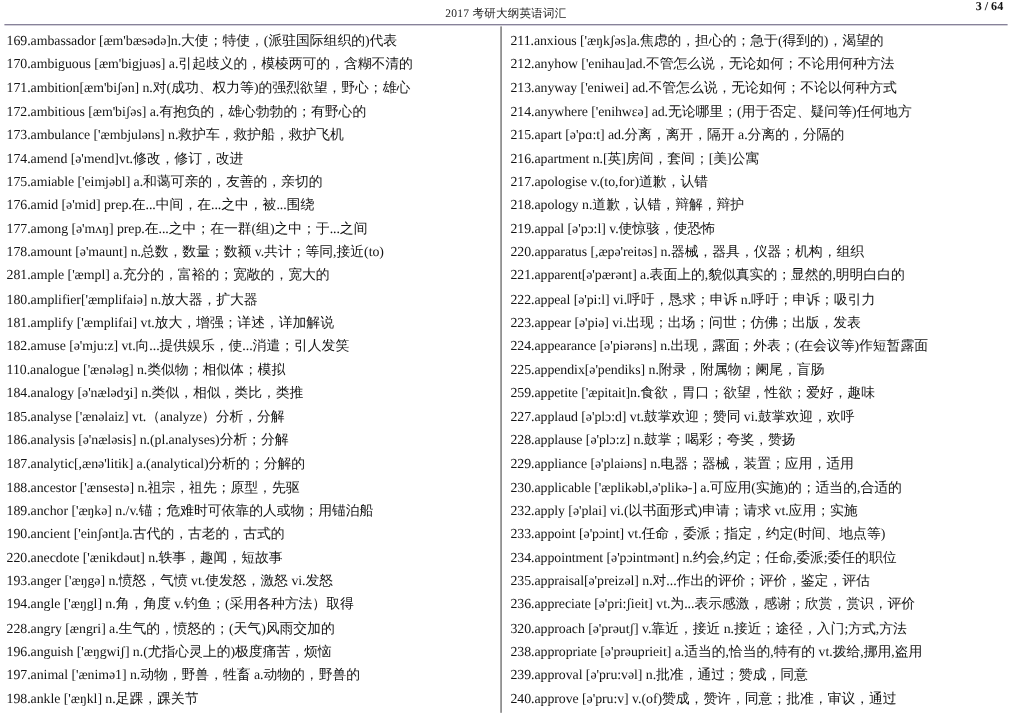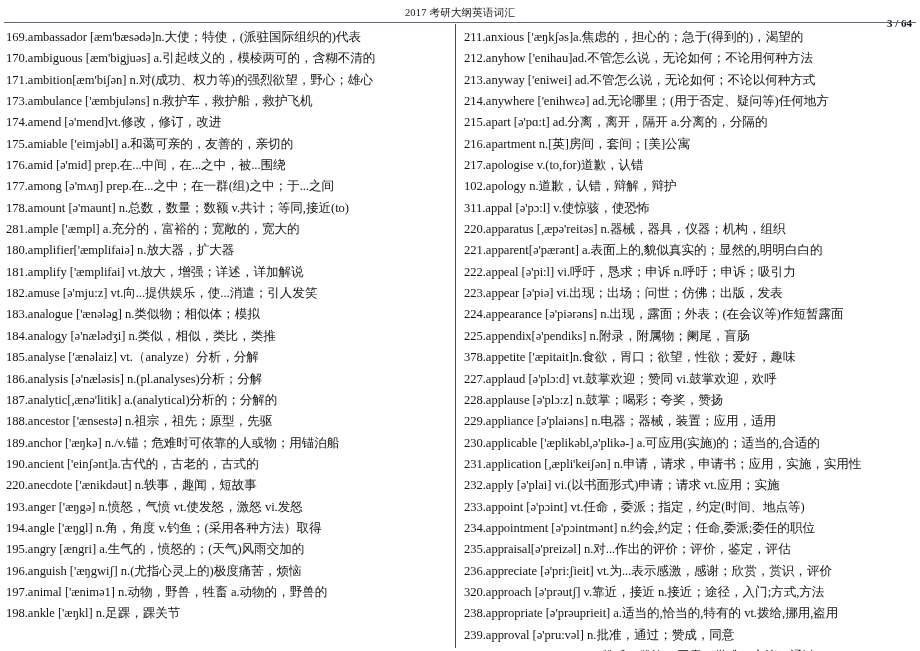--- a/index.html
+++ b/index.html
@@ -38,21 +38,21 @@
     text-align: center;
     font-size: 10.5px;
     line-height: 13px;
     letter-spacing: 0.2px;
     color: #1a1a1a;
     white-space: nowrap;
   }
   .header-pageno {
     position: absolute;
     right: 8px;
-    top: 17px;
+    top: 0;
     font-size: 11px;
     line-height: 13px;
     font-weight: bold;
     color: #141414;
     white-space: nowrap;
     font-family: Liberation Serif, serif;
   }
   .header-rule {
     position: absolute;
     left: 4px;
@@ -107,68 +107,68 @@
     <div class="header-title">2017 考研大纲英语词汇</div>
     <div class="header-pageno">3 / 64</div>
     <div class="header-rule"></div>
   </div>
 
   <div class="columns">
     <div class="column column-left">
         <div class="entry">169.ambassador    [æm'bæsədə]n.大使；特使，(派驻国际组织的)代表</div>
         <div class="entry">170.ambiguous     [æm'bigjuəs] a.引起歧义的，模棱两可的，含糊不清的</div>
         <div class="entry">171.ambition[æm'biʃən]    n.对(成功、权力等)的强烈欲望，野心；雄心</div>
+        <div class="entry">172.ambitious     [æm'biʃəs]    a.有抱负的，雄心勃勃的；有野心的</div>
         <div class="entry">173.ambulance     ['æmbjuləns] n.救护车，救护船，救护飞机</div>
         <div class="entry">174.amend   [ə'mend]vt.修改，修订，改进</div>
         <div class="entry">175.amiable  ['eimjəbl]      a.和蔼可亲的，友善的，亲切的</div>
         <div class="entry">176.amid     [ə'mid]  prep.在...中间，在...之中，被...围绕</div>
         <div class="entry">177.among    [ə'mʌŋ]  prep.在...之中；在一群(组)之中；于...之间</div>
         <div class="entry">178.amount  [ə'maunt]        n.总数，数量；数额 v.共计；等同,接近(to)</div>
         <div class="entry">281.ample    ['æmpl]  a.充分的，富裕的；宽敞的，宽大的</div>
         <div class="entry">180.amplifier['æmplifaiə]  n.放大器，扩大器</div>
         <div class="entry">181.amplify  ['æmplifai]    vt.放大，增强；详述，详加解说</div>
         <div class="entry">182.amuse    [ə'mju:z] vt.向...提供娱乐，使...消遣；引人发笑</div>
-        <div class="entry">183.analogue  ['ænələg]      n.类似物；相似体；模拟</div>
+        <div class="entry">110.analogue  ['ænələg]      n.类似物；相似体；模拟</div>
         <div class="entry">184.analogy  [ə'nælədʒi]    n.类似，相似，类比，类推</div>
         <div class="entry">185.analyse  ['ænəlaiz]    vt.（analyze）分析，分解</div>
         <div class="entry">186.analysis  [ə'næləsis]    n.(pl.analyses)分析；分解</div>
         <div class="entry">187.analytic[,ænə'litik]      a.(analytical)分析的；分解的</div>
         <div class="entry">188.ancestor ['ænsestə]     n.祖宗，祖先；原型，先驱</div>
         <div class="entry">189.anchor   ['æŋkə]  n./v.锚；危难时可依靠的人或物；用锚泊船</div>
         <div class="entry">190.ancient  ['einʃənt]a.古代的，古老的，古式的</div>
         <div class="entry">220.anecdote ['ænikdəut]   n.轶事，趣闻，短故事</div>
         <div class="entry">193.anger     ['æŋgə]  n.愤怒，气愤 vt.使发怒，激怒 vi.发怒</div>
         <div class="entry">194.angle     ['æŋgl]   n.角，角度 v.钓鱼；(采用各种方法）取得</div>
-        <div class="entry">195.angry     [ængri] a.生气的，愤怒的；(天气)风雨交加的</div>
+        <div class="entry">228.angry     [ængri] a.生气的，愤怒的；(天气)风雨交加的</div>
         <div class="entry">196.anguish  ['æŋgwiʃ]      n.(尤指心灵上的)极度痛苦，烦恼</div>
         <div class="entry">197.animal   ['ænimə1]      n.动物，野兽，牲畜 a.动物的，野兽的</div>
         <div class="entry">198.ankle    ['æŋkl]  n.足踝，踝关节</div>
       </div>
     <div class="column column-right">
         <div class="entry">211.anxious  ['æŋkʃəs]a.焦虑的，担心的；急于(得到的)，渴望的</div>
         <div class="entry">212.anyhow  ['enihau]ad.不管怎么说，无论如何；不论用何种方法</div>
         <div class="entry">213.anyway  ['eniwei] ad.不管怎么说，无论如何；不论以何种方式</div>
         <div class="entry">214.anywhere       ['enihwɛə]      ad.无论哪里；(用于否定、疑问等)任何地方</div>
         <div class="entry">215.apart      [ə'pɑ:t]   ad.分离，离开，隔开 a.分离的，分隔的</div>
         <div class="entry">216.apartment      n.[英]房间，套间；[美]公寓</div>
         <div class="entry">217.apologise  v.(to,for)道歉，认错</div>
-        <div class="entry">102.apology n.道歉，认错，辩解，辩护</div>
-        <div class="entry">311.appal     [ə'pɔ:l]   v.使惊骇，使恐怖</div>
+        <div class="entry">218.apology n.道歉，认错，辩解，辩护</div>
+        <div class="entry">219.appal     [ə'pɔ:l]   v.使惊骇，使恐怖</div>
         <div class="entry">220.apparatus        [,æpə'reitəs]        n.器械，器具，仪器；机构，组织</div>
         <div class="entry">221.apparent[ə'pærənt]      a.表面上的,貌似真实的；显然的,明明白白的</div>
         <div class="entry">222.appeal   [ə'pi:l]   vi.呼吁，恳求；申诉 n.呼吁；申诉；吸引力</div>
         <div class="entry">223.appear   [ə'piə]    vi.出现；出场；问世；仿佛；出版，发表</div>
         <div class="entry">224.appearance   [ə'piərəns]    n.出现，露面；外表；(在会议等)作短暂露面</div>
         <div class="entry">225.appendix[ə'pendiks]    n.附录，附属物；阑尾，盲肠</div>
-        <div class="entry">378.appetite ['æpitait]n.食欲，胃口；欲望，性欲；爱好，趣味</div>
+        <div class="entry">259.appetite ['æpitait]n.食欲，胃口；欲望，性欲；爱好，趣味</div>
         <div class="entry">227.applaud  [ə'plɔ:d] vt.鼓掌欢迎；赞同 vi.鼓掌欢迎，欢呼</div>
         <div class="entry">228.applause [ə'plɔ:z]  n.鼓掌；喝彩；夸奖，赞扬</div>
         <div class="entry">229.appliance       [ə'plaiəns]      n.电器；器械，装置；应用，适用</div>
         <div class="entry">230.applicable      ['æplikəbl,ə'plikə-]      a.可应用(实施)的；适当的,合适的</div>
-        <div class="entry">231.application     [,æpli'keiʃən]      n.申请，请求，申请书；应用，实施，实用性</div>
         <div class="entry">232.apply     [ə'plai]   vi.(以书面形式)申请；请求 vt.应用；实施</div>
         <div class="entry">233.appoint  [ə'pɔint] vt.任命，委派；指定，约定(时间、地点等)</div>
         <div class="entry">234.appointment [ə'pɔintmənt]  n.约会,约定；任命,委派;委任的职位</div>
         <div class="entry">235.appraisal[ə'preizəl]      n.对...作出的评价；评价，鉴定，评估</div>
         <div class="entry">236.appreciate     [ə'pri:ʃieit]    vt.为...表示感激，感谢；欣赏，赏识，评价</div>
         <div class="entry">320.approach       [ə'prəutʃ]         v.靠近，接近 n.接近；途径，入门;方式,方法</div>
         <div class="entry">238.appropriate   [ə'prəuprieit] a.适当的,恰当的,特有的 vt.拨给,挪用,盗用</div>
         <div class="entry">239.approval [ə'pru:vəl]     n.批准，通过；赞成，同意</div>
         <div class="entry">240.approve [ə'pru:v] v.(of)赞成，赞许，同意；批准，审议，通过</div>
       </div>

